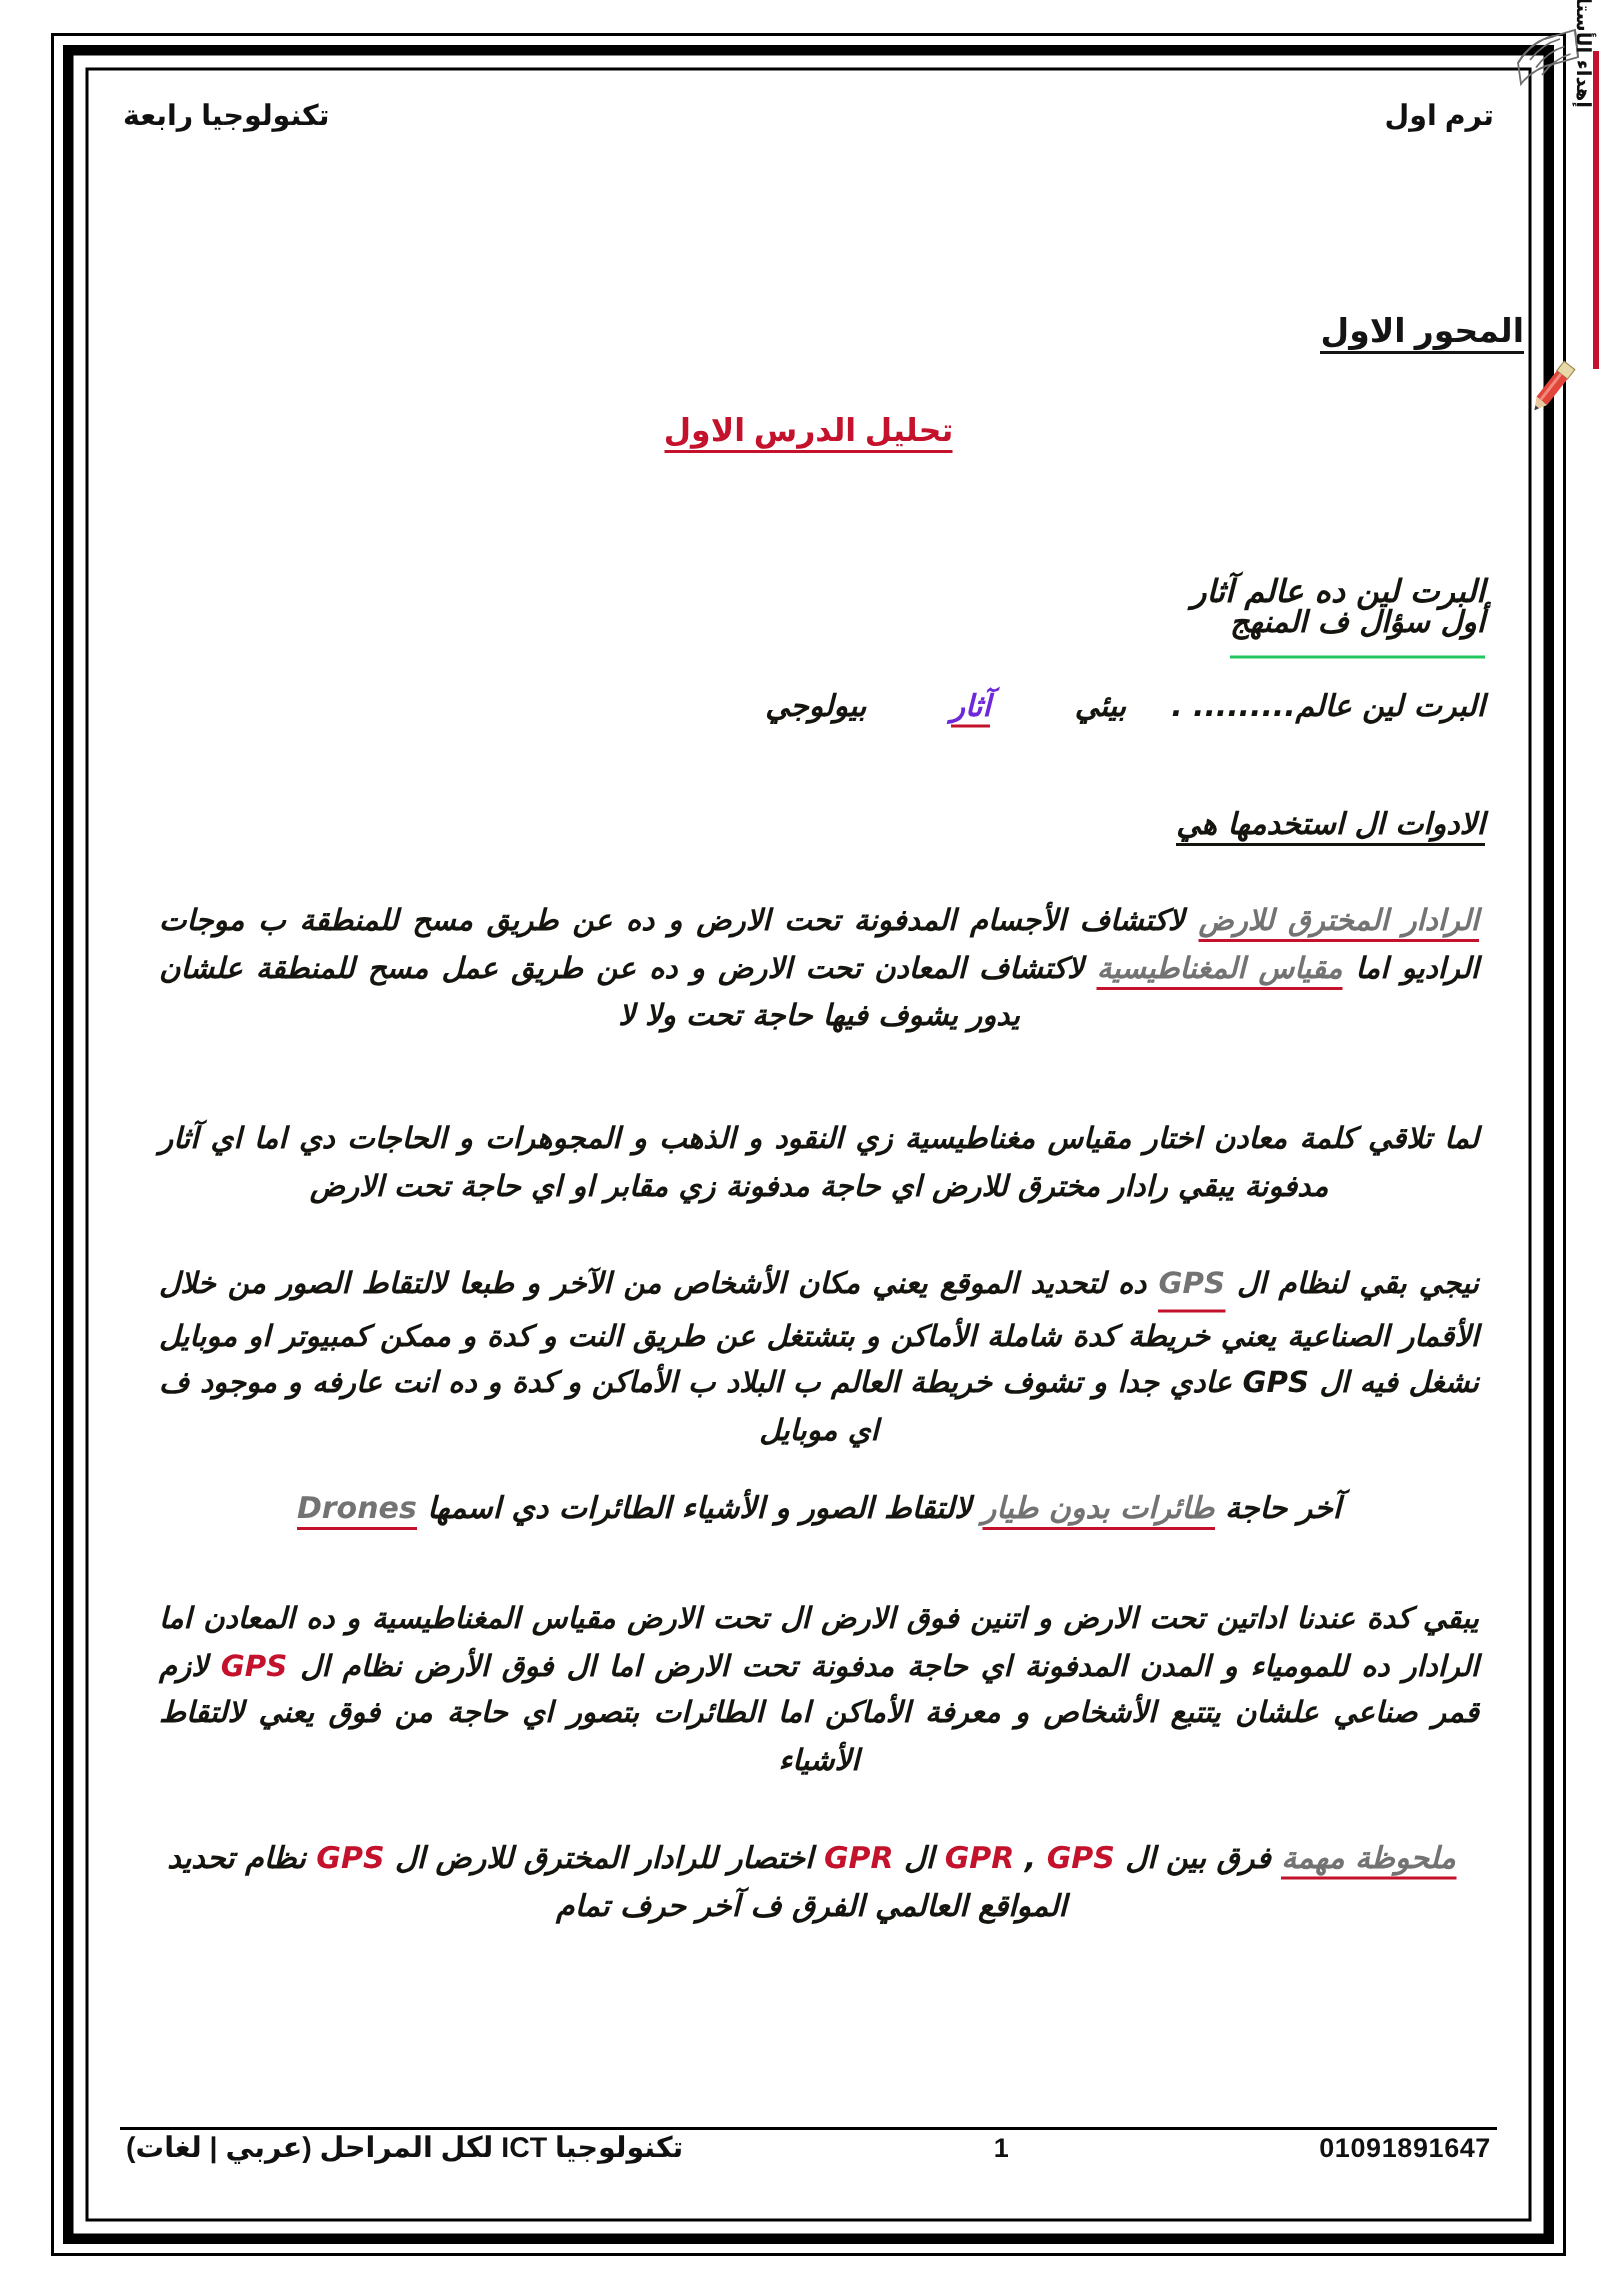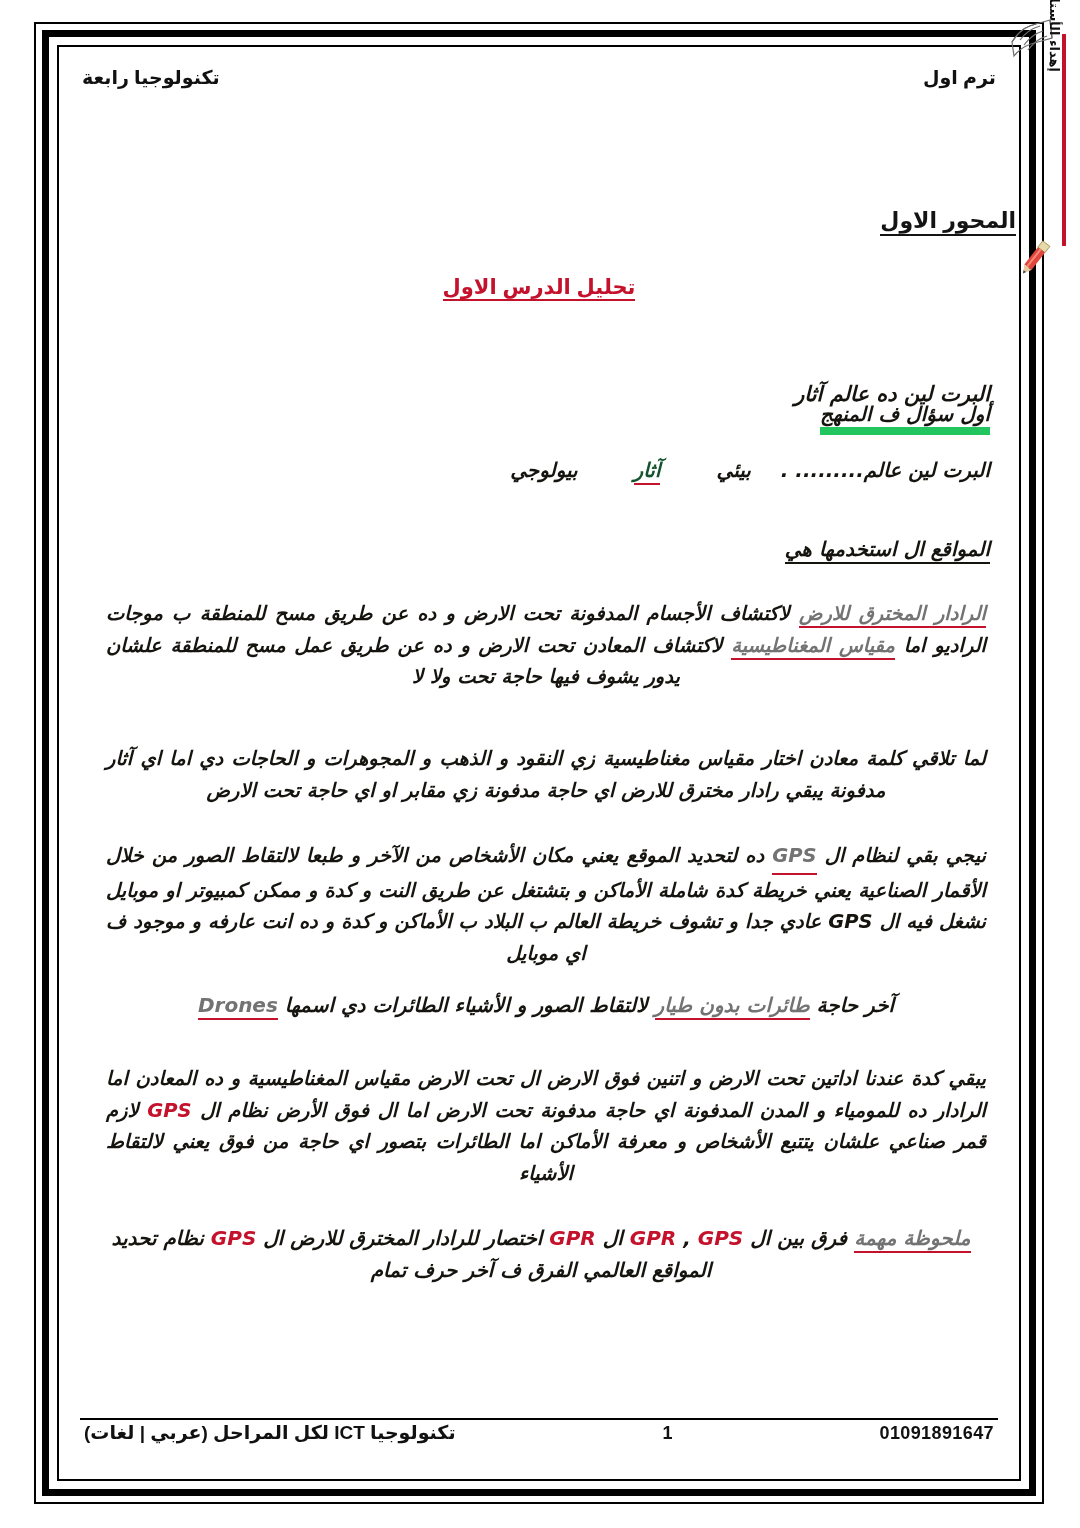--- a/index.html
+++ b/index.html
@@ -123,37 +123,37 @@
     font-size: 21px;
     margin-top: 36px;
   }
 
   .line-q1 {
     position: absolute;
     top: 352px;
     right: 26px;
     font-size: 20px;
   }
-  .line-q1 span.u { border-bottom: 8px solid #22c55e; padding-bottom: 1px; }
+  .line-q1 span.u { border-bottom: 2px solid #22c55e; padding-bottom: 11px; }
 
   
   .mcq-row {
     position: absolute;
     top: 408px;
     right: 26px;
     display: flex;
     flex-direction: row;
     align-items: baseline;
     gap: 0;
     font-size: 20px;
   }
   .mcq-stem { margin-left: 30px; }
   .mcq-opt { margin-left: 56px; white-space: nowrap; }
   .mcq-opt.correct {
-    color: #14532d;
+    color: #6d28d9;
     border-bottom: 2px solid #C4122C;
     padding-bottom: 1px;
   }
   .mcq-opt.last { margin-left: 0; }
 
   .line-tools {
     position: absolute;
     top: 487px;
     right: 26px;
     font-size: 20px;
@@ -332,21 +332,21 @@
     </div>
 
     <div class="hw mcq-row">
       <span class="mcq-stem">البرت لين عالم......... .</span>
       <span class="mcq-opt">بيئي</span>
       <span class="mcq-opt correct">آثار</span>
       <span class="mcq-opt last">بيولوجي</span>
     </div>
 
     <div class="hw line-tools">
-      <span class="u">المواقع ال استخدمها هي</span>
+      <span class="u">الادوات ال استخدمها هي</span>
     </div>
 
     <div class="hw para p1">
       <span class="ru">الرادار المخترق للارض</span><span> لاكتشاف الأجسام المدفونة تحت الارض و ده عن طريق مسح للمنطقة ب موجات الراديو اما </span><span class="ru">مقياس المغناطيسية</span><span> لاكتشاف المعادن تحت الارض و ده عن طريق عمل مسح للمنطقة علشان يدور يشوف فيها حاجة تحت ولا لا</span>
     </div>
 
     <div class="hw para p2">لما تلاقي كلمة معادن اختار مقياس مغناطيسية زي النقود و الذهب و المجوهرات و الحاجات دي اما اي آثار مدفونة يبقي رادار مخترق للارض اي حاجة مدفونة زي مقابر او اي حاجة تحت الارض</div>
 
     <div class="hw para p3">
       <span>نيجي بقي لنظام ال </span><span class="ru ltr">GPS</span><span> ده لتحديد الموقع يعني مكان الأشخاص من الآخر و طبعا لالتقاط الصور من خلال الأقمار الصناعية يعني خريطة كدة شاملة الأماكن و بتشتغل عن طريق النت و كدة و ممكن كمبيوتر او موبايل نشغل فيه ال </span><span class="ltr">GPS</span><span> عادي جدا و تشوف خريطة العالم ب البلاد ب الأماكن و كدة و ده انت عارفه و موجود ف اي موبايل</span>

